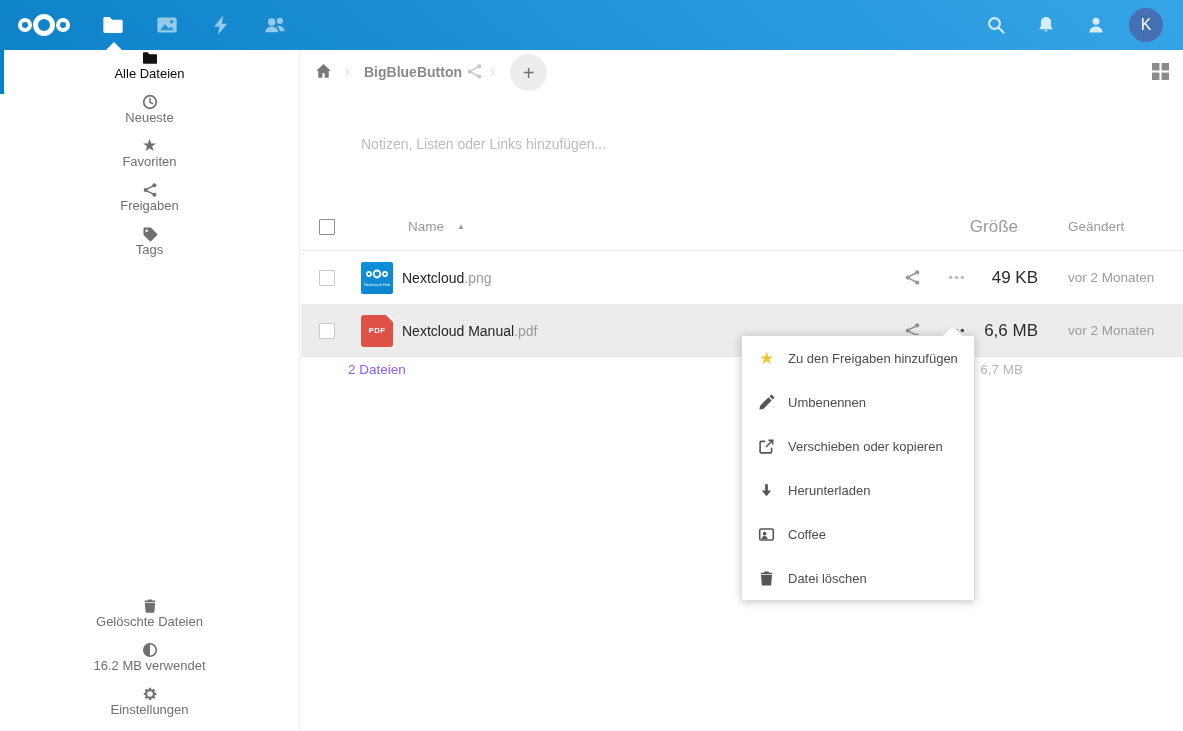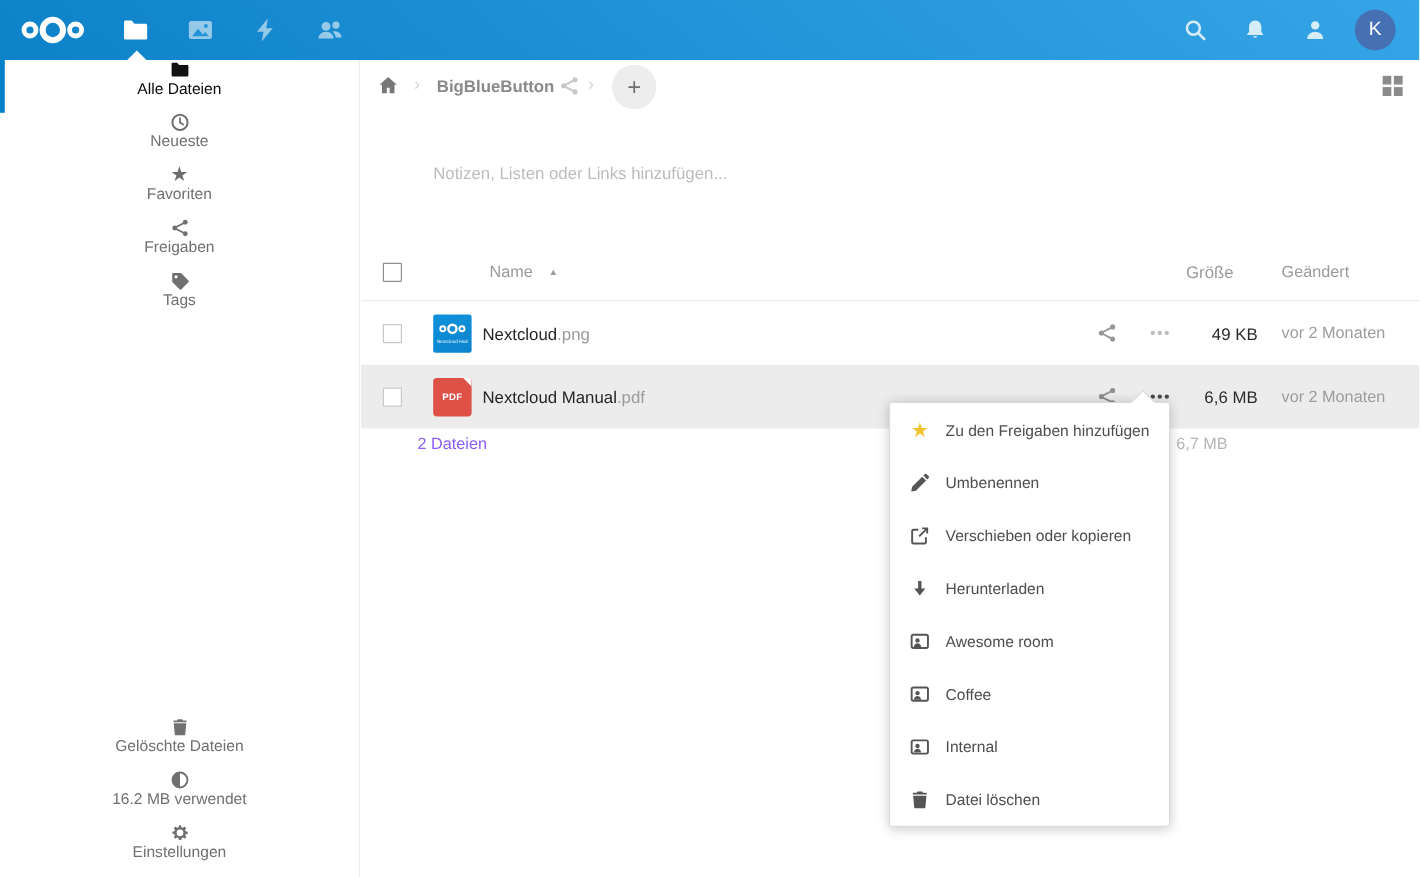--- a/index.html
+++ b/index.html
@@ -70,21 +70,21 @@
   .thumb-nc svg { width:24px; height:13px; }
   .thumb-nc .tlabel { font-size:4px; color:#eaf4fb; margin-top:1px; }
   .thumb-pdf { background:#dd5147; border-radius:3px; display:flex; align-items:center; justify-content:center; }
   .thumb-pdf::after { content:""; position:absolute; right:0; top:0;
       border-left:7px solid transparent; border-top:7px solid #fff; }
   .thumb-pdf .badge { color:#fff; font-size:8px; font-weight:bold; letter-spacing:.3px; }
   .fname { margin-left:9px; font-size:14px; color:#252525; }
   .fext { font-size:14px; color:#9c9c9c; }
   .cell-action { flex:0 0 44px; display:flex; justify-content:center; }
   .cell-action svg { width:17px; height:17px; cursor:pointer; }
-  .cell-size { flex:0 0 60px; text-align:right; font-size:14px; color:#2b2b2b; margin-right:20px; }
+  .cell-size { flex:0 0 60px; text-align:right; font-size:17px; color:#2b2b2b; margin-right:30px; }
   .thead .cell-size { color:#9a9a9a; padding-right:20px; }
   .cell-mod { flex:0 0 115px; font-size:13.5px; color:#9c9c9c; }
   .thead .cell-mod { color:#9a9a9a; }
   .summary-row { position:absolute; left:0; top:290px; width:882px; height:60px; }
   .summary-count { position:absolute; left:47px; top:22px; font-size:13.5px; color:#8b5cf6; }
   .summary-size { position:absolute; right:160px; top:22px; font-size:13.5px; color:#b5b5b5; }
 
   
   .ctxmenu { position:absolute; left:741px; top:335px; width:234px; background:#fff;
              border:1px solid #dbdbdb; border-radius:3px; box-shadow:0 1px 10px rgba(0,0,0,.22); z-index:10; }
@@ -398,52 +398,32 @@
 
     <div class="ctx-item">
       <span class="cicon">
         <svg viewBox="0 0 16 16" fill="#555">
             <path d="M6.7 2h2.6v6h3.1L8 13.4 3.6 8h3.1Z"></path>
           </svg>
       </span>
       <span class="clabel">Herunterladen</span>
     </div>
 
+
     <div class="ctx-item">
       <span class="cicon">
         <svg viewBox="0 0 16 16">
           <rect x="1.6" y="2.8" width="12.8" height="10.4" rx="1.4" fill="none" stroke="#555" stroke-width="1.5"></rect>
           <circle cx="6.2" cy="7.2" r="1.7" fill="#555"></circle>
           <path d="M3.3 12.3c.3-1.9 1.5-2.9 2.9-2.9s2.6 1 2.9 2.9Z" fill="#555"></path>
         </svg>
       </span>
-      <span class="clabel">Awesome room</span>
-    </div>
-
-    <div class="ctx-item">
-      <span class="cicon">
-        <svg viewBox="0 0 16 16">
-          <rect x="1.6" y="2.8" width="12.8" height="10.4" rx="1.4" fill="none" stroke="#555" stroke-width="1.5"></rect>
-          <circle cx="6.2" cy="7.2" r="1.7" fill="#555"></circle>
-          <path d="M3.3 12.3c.3-1.9 1.5-2.9 2.9-2.9s2.6 1 2.9 2.9Z" fill="#555"></path>
-        </svg>
-      </span>
       <span class="clabel">Coffee</span>
     </div>
 
-    <div class="ctx-item">
-      <span class="cicon">
-        <svg viewBox="0 0 16 16">
-          <rect x="1.6" y="2.8" width="12.8" height="10.4" rx="1.4" fill="none" stroke="#555" stroke-width="1.5"></rect>
-          <circle cx="6.2" cy="7.2" r="1.7" fill="#555"></circle>
-          <path d="M3.3 12.3c.3-1.9 1.5-2.9 2.9-2.9s2.6 1 2.9 2.9Z" fill="#555"></path>
-        </svg>
-      </span>
-      <span class="clabel">Internal</span>
-    </div>
 
     <div class="ctx-item">
       <span class="cicon">
         <svg viewBox="0 0 16 16" fill="#555">
           <path d="M2.8 4.8h10.4l-.8 9c-.1.5-.5.9-1 .9H4.6c-.5 0-.9-.4-1-.9Z"></path>
           <path d="M6.1 1.4h3.8l.5 1.1h3v1.4H2.6V2.5h3Z"></path>
         </svg>
       </span>
       <span class="clabel">Datei löschen</span>
     </div>

